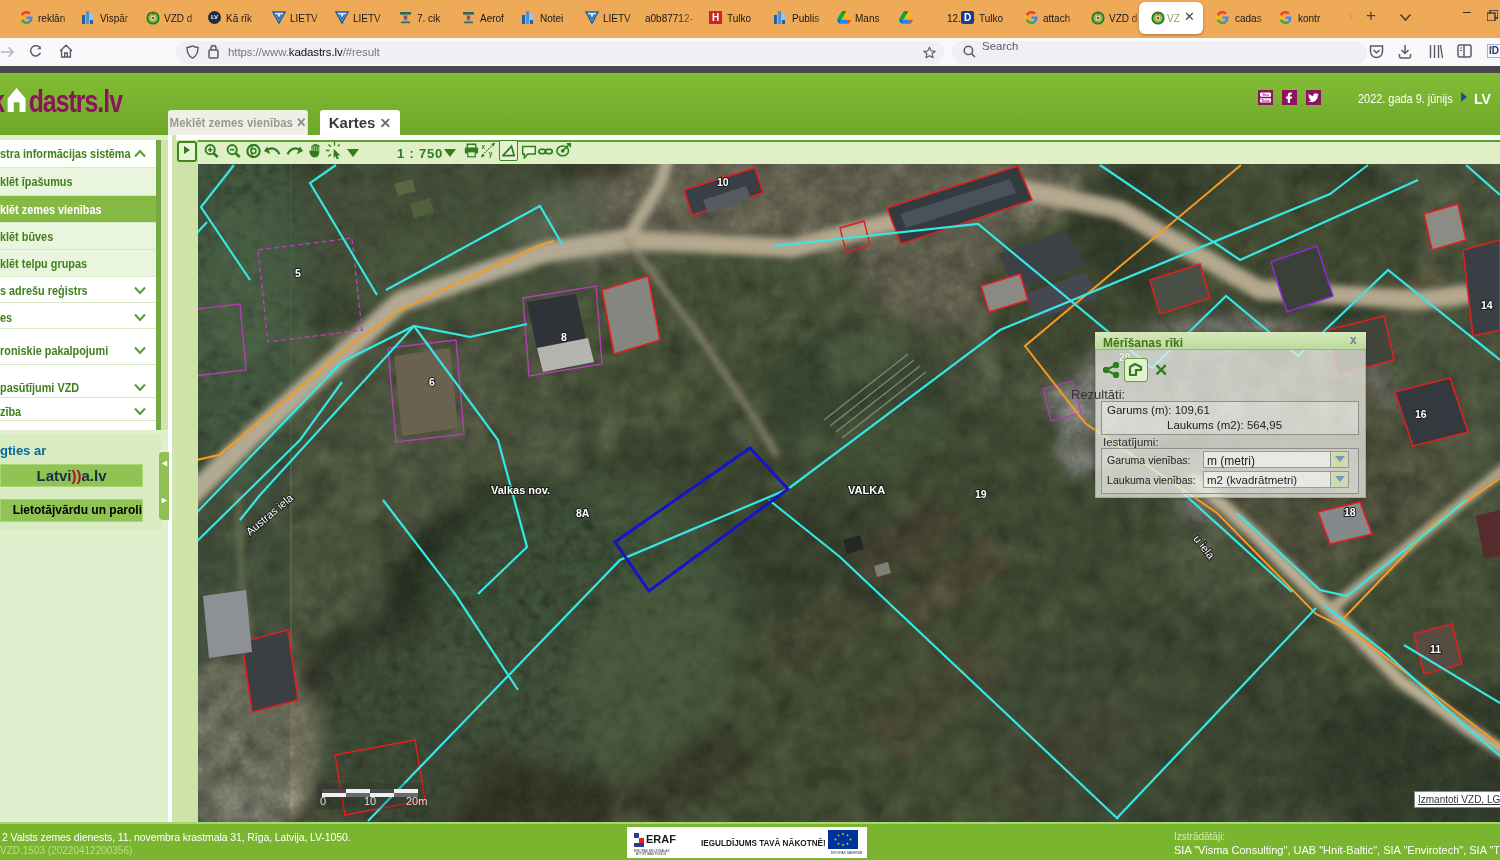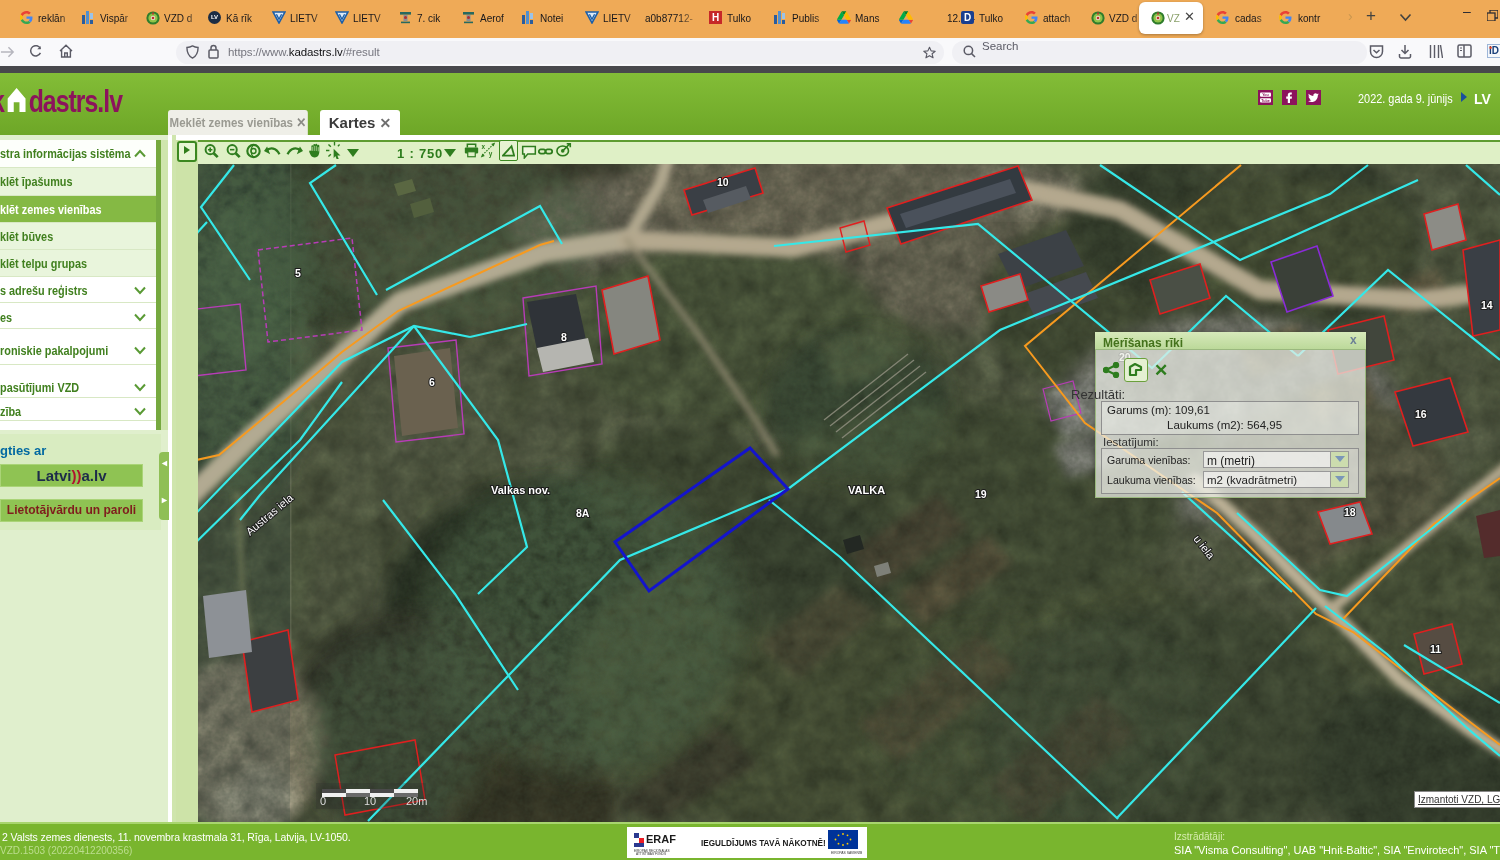--- a/index.html
+++ b/index.html
@@ -259,21 +259,21 @@
       <path d="M1 1.5 6 7 11 1.5" fill="none" stroke="#5a9a35" stroke-width="2"></path>
     </svg>
 <div class="a" style="left:0;top:398px;width:156px;height:23px;background:#ffffff;border-bottom:1px solid #d8e8c4"></div>
 <div class="a" style="left:0;top:404px;width:156px;font-size:12.8px;font-weight:bold;color:#41801f;white-space:nowrap;transform:scale(0.85,1);transform-origin:0 0">zība</div>
 <svg class="a" style="left:134px;top:407px" width="12" height="9" viewBox="0 0 12 9">
       <path d="M1 1.5 6 7 11 1.5" fill="none" stroke="#5a9a35" stroke-width="2"></path>
     </svg>
 <div class="a" style="left:0;top:434px;width:161px;height:96px;background:#d9ecc1"></div>
 <div class="a" style="left:0;top:443px;font-size:13px;font-weight:bold;color:#0369a1">gties ar</div>
 <div class="a" style="left:0;top:464px;width:143px;height:23px;background:#8fc353;border:1px solid #aad477;text-align:center;font-size:15px;font-weight:bold;color:#1d2a4a;line-height:21px">Latvi<span style="color:#b01030">))</span>a.lv</div>
-<div class="a" style="left:0;top:499px;width:143px;height:23px;background:#8fc353;border:1px solid #aad477;text-align:center;font-size:12px;font-weight:bold;color:#7f1d1d;line-height:21px">Lietotājvārdu un paroli</div>
+<div class="a" style="left:0;top:499px;width:143px;height:23px;background:#8fc353;border:1px solid #aad477;text-align:right;font-size:12px;font-weight:bold;color:#000000;line-height:21px">Lietotājvārdu un paroli</div>
 <div class="a" style="left:159px;top:452px;width:10px;height:68px;background:#8fbf55;border-radius:4px 0 0 4px"></div>
 <div class="a" style="left:160px;top:458px;color:#fff;font-size:9px">◄</div>
 <div class="a" style="left:160px;top:495px;color:#fff;font-size:9px">►</div>
 <div class="a" style="left:172px;top:135px;width:4px;height:688px;background:#cfe5ad"></div>
 <div class="a" style="left:176px;top:140px;width:22px;height:683px;background:#cde3a8"></div>
 <div class="a" style="left:177px;top:141px;width:20px;height:21px;background:#e8f5d4;border:2px solid #3c8820;border-radius:3px"></div>
 <div class="a" style="left:184px;top:146px;width:0;height:0;border-left:6px solid #2f7d1a;border-top:4.5px solid transparent;border-bottom:4.5px solid transparent"></div>
 <div class="a" style="left:198px;top:140px;width:1302px;height:24px;background:#dff0c6;border-top:2px solid #5f9c31"></div>
 <svg class="a" style="left:204px;top:143px" width="15" height="16" viewBox="0 0 17 17">
       <circle cx="7" cy="7" r="5.2" fill="none" stroke="#2e7d1e" stroke-width="2.2"></circle>

